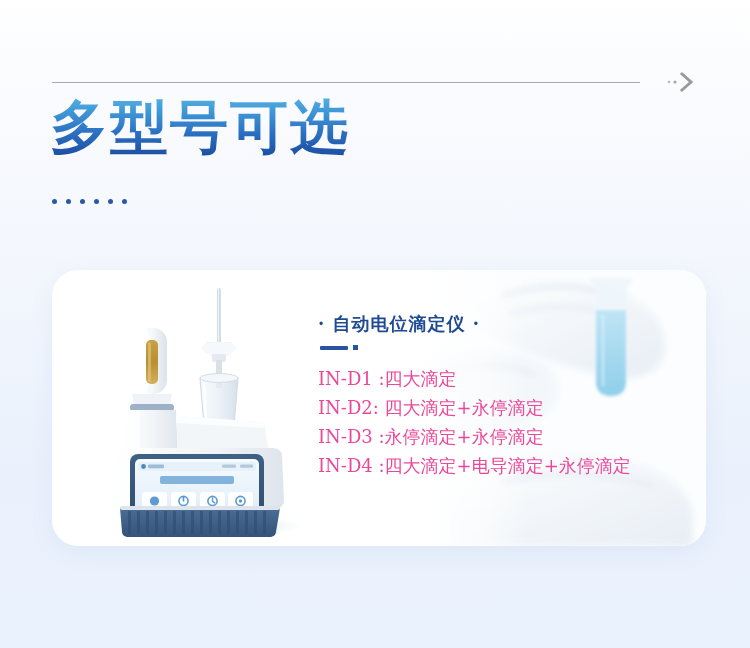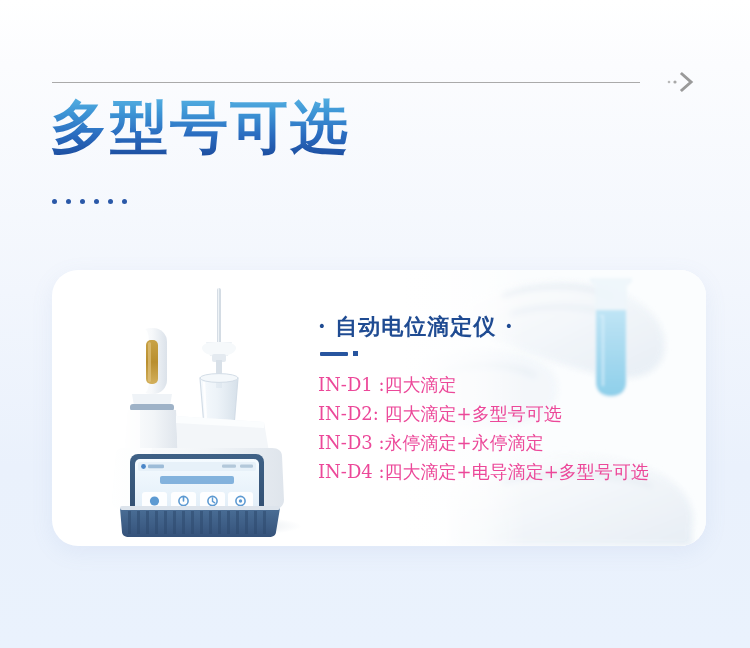--- a/index.html
+++ b/index.html
@@ -133,21 +133,21 @@
   
   .card-text {
     position: absolute;
     left: 266px;
     top: 42px;
     width: 380px;
   }
   .card-heading {
     font-family: "DejaVu Serif", "Liberation Serif", serif;
     font-weight: 700;
-    font-size: 22px;
+    font-size: 18px;
     letter-spacing: 1px;
     color: #1f4b92;
     white-space: nowrap;
     margin: 0 0 9px 0;
   }
   .heading-underline {
     display: flex;
     align-items: center;
     gap: 5px;
     margin: 0 0 14px 2px;
@@ -378,20 +378,20 @@
     </div>
 
     <div class="card-text">
       <div class="card-heading">· 自动电位滴定仪 ·</div>
       <div class="heading-underline">
         <span class="bar"></span>
         <span class="sq"></span>
       </div>
       <ul class="spec-list">
         <li>IN-D1 :四大滴定</li>
-        <li>IN-D2: 四大滴定+多型号可选</li>
+        <li>IN-D2: 四大滴定+永停滴定</li>
         <li>IN-D3 :永停滴定+永停滴定</li>
-        <li>IN-D4 :四大滴定+电导滴定+多型号可选</li>
+        <li>IN-D4 :四大滴定+电导滴定+永停滴定</li>
       </ul>
     </div>
 
   </div>
 </div>
 
 </body></html>

